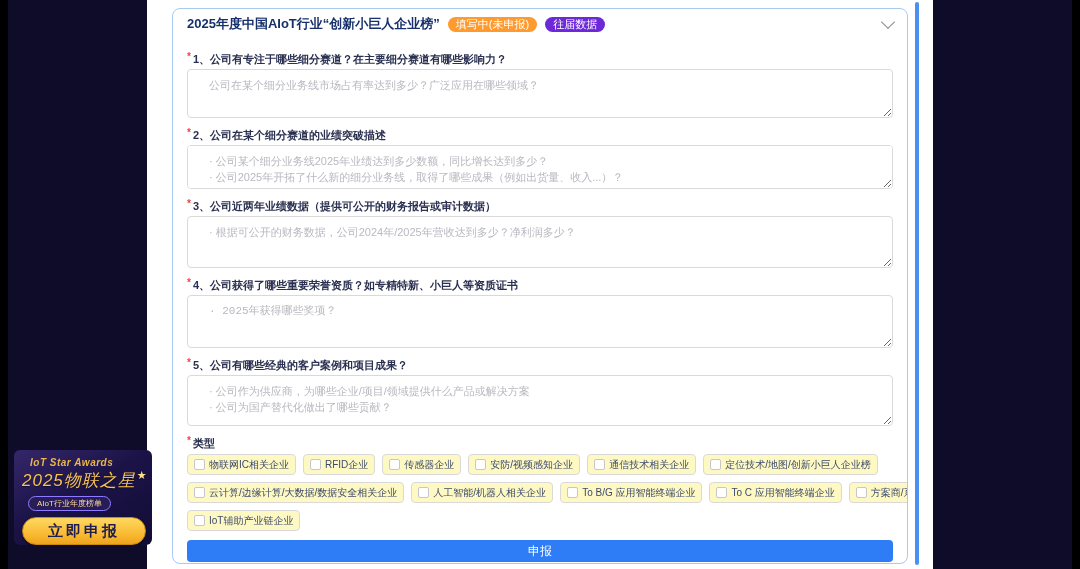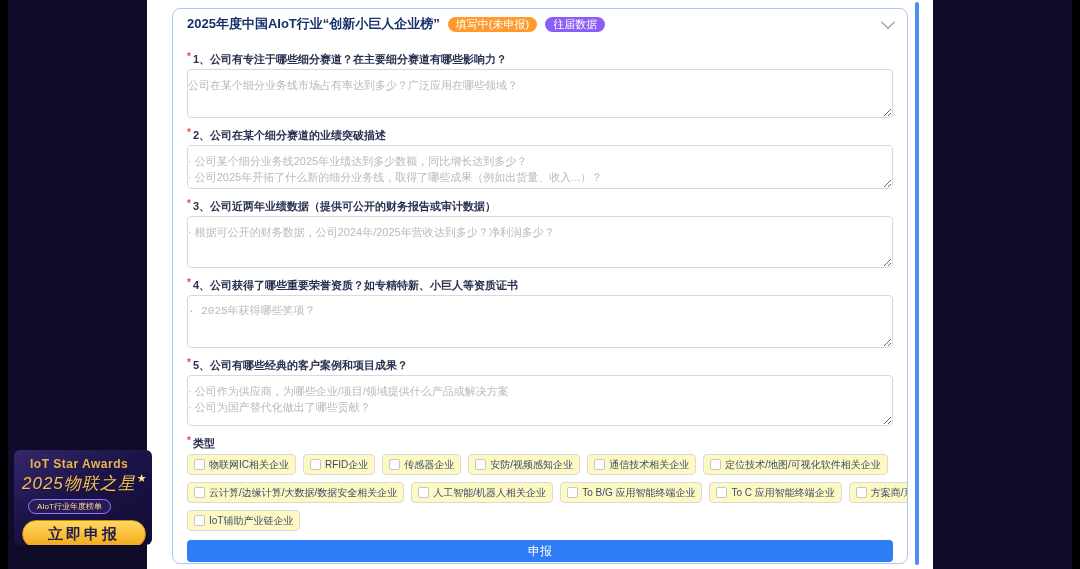--- a/index.html
+++ b/index.html
@@ -6,47 +6,47 @@
     font-family:"Liberation Sans","DejaVu Sans",sans-serif;background:#000;}
   .stage{position:absolute;left:8px;top:0;width:1064px;height:569px;background:#0f0c29;}
   .content-col{position:absolute;left:147px;top:0;width:786px;height:569px;background:#ffffff;}
   .scrollbar{position:absolute;left:915px;top:2px;width:4px;height:563px;background:#4a90f2;border-radius:2px;}
   .card{position:absolute;left:172px;top:8px;width:736px;height:556px;box-sizing:border-box;
     background:#fff;border:1px solid #a9c9f1;border-radius:8px;padding:7px 14px 6px;overflow:hidden;}
   .card-header{display:flex;align-items:center;gap:8px;}
   .card-title{font-size:13px;line-height:16px;font-weight:bold;color:#17306b;}
   .badge{font-size:11px;line-height:11px;color:#fff;padding:2px 8px;border-radius:9px;white-space:nowrap;}
   .badge-orange{background:#ff9a2e;}
-  .badge-blue{background:#8b5cf6;}
+  .badge-blue{background:#6d28d9;}
   .chev{margin-left:auto;width:9px;height:9px;position:relative;top:-2px;
     border-right:1.5px solid #8c8c8c;border-bottom:1.5px solid #8c8c8c;transform:rotate(45deg);cursor:pointer;}
   .q{margin-top:11px;}
   .q.first{margin-top:21px;}
   .q-label{font-size:11px;line-height:13px;font-weight:bold;color:#2a3050;margin-bottom:3px;}
   .req{color:#f53f3f;font-size:10px;vertical-align:top;position:relative;top:-3px;margin-right:2px;}
   textarea{display:block;width:100%;box-sizing:border-box;border:1px solid #d9d9d9;border-radius:4px;
-    padding:7px 0;font-size:11px;line-height:16px;color:#333;resize:vertical;outline:none;
+    padding:7px 21px;font-size:11px;line-height:16px;color:#333;resize:vertical;outline:none;
     font-family:"Liberation Sans","DejaVu Sans",sans-serif;}
   textarea::placeholder{color:#b8b8c0;}
   .h49{height:49px;} .h54{height:44px;} .h52{height:52px;} .h53{height:53px;font-family:Liberation Mono, monospace;} .h51{height:51px;}
   .type-section{margin-top:11px;}
   .cb-row{display:flex;gap:7px;margin-top:7px;}
   .cb-row.firstrow{margin-top:4px;}
   .cb-item{display:inline-flex;align-items:center;gap:4px;flex-shrink:0;border:1px solid #d9d9d9;
     border-radius:4px;padding:3px 6px;cursor:pointer;background:#fef9c3;}
   .cbox{width:11px;height:11px;box-sizing:border-box;border:1px solid #c6c6cc;border-radius:2px;background:#fff;}
   .cb-text{font-size:10px;line-height:13px;color:#3c4a6e;white-space:nowrap;}
   .submit-btn{display:block;width:100%;margin-top:9px;height:22px;border:none;border-radius:4px;
     background:#2e7cf6;color:#fff;font-size:12px;cursor:pointer;
     font-family:"Liberation Sans","DejaVu Sans",sans-serif;}
   
   .promo{position:absolute;left:14px;top:450px;width:138px;height:95px;border-radius:6px;
     background:linear-gradient(150deg,#35276b 0%,#1b1347 45%,#120d35 100%);
     box-sizing:border-box;padding:7px 8px 8px;overflow:hidden;}
-  .promo-eyebrow{font-size:12px;font-weight:bold;color:#e8b64c;letter-spacing:0.5px;margin-left:8px;}
+  .promo-eyebrow{font-size:10px;font-weight:bold;font-style:italic;color:#e8b64c;letter-spacing:0.5px;margin-left:8px;}
   .promo-title{font-size:17px;font-weight:normal;font-style:italic;color:#f6c254;letter-spacing:1px;
     margin-top:1px;white-space:nowrap;text-shadow:0 1px 1px #00000066;}
   .promo-star{font-style:normal;font-size:11px;color:#ffe08a;vertical-align:top;margin-left:1px;}
   .promo-pill{display:inline-block;margin:2px 0 0 6px;border:1px solid #8f7bff;border-radius:8px;
     padding:1px 8px;font-size:8px;color:#ffd9a0;background:#2a1f5acc;white-space:nowrap;}
   .promo-cta{display:block;width:124px;height:28px;margin:6px auto 0;border-radius:15px;border:1px solid #c98a12;
     background:linear-gradient(180deg,#ffd860 0%,#f8b62d 70%,#eda31d 100%);
     color:#1b1e4e;font-size:15px;font-weight:bold;letter-spacing:3px;cursor:pointer;
     font-family:Liberation Serif, serif;box-shadow:0 2px 3px #00000055;}
 </style>
@@ -111,21 +111,21 @@
       <label class="cb-item">
           <span class="cbox"></span>
           <span class="cb-text">安防/视频感知企业</span>
         </label>
       <label class="cb-item">
           <span class="cbox"></span>
           <span class="cb-text">通信技术相关企业</span>
         </label>
       <label class="cb-item">
           <span class="cbox"></span>
-          <span class="cb-text">定位技术/地图/可视化软件相关企业</span>
+          <span class="cb-text">定位技术/地图/创新小巨人企业榜</span>
         </label>
     </div>
 
     <div class="cb-row">
       <label class="cb-item">
           <span class="cbox"></span>
           <span class="cb-text">云计算/边缘计算/大数据/数据安全相关企业</span>
         </label>
       <label class="cb-item">
           <span class="cbox"></span>

